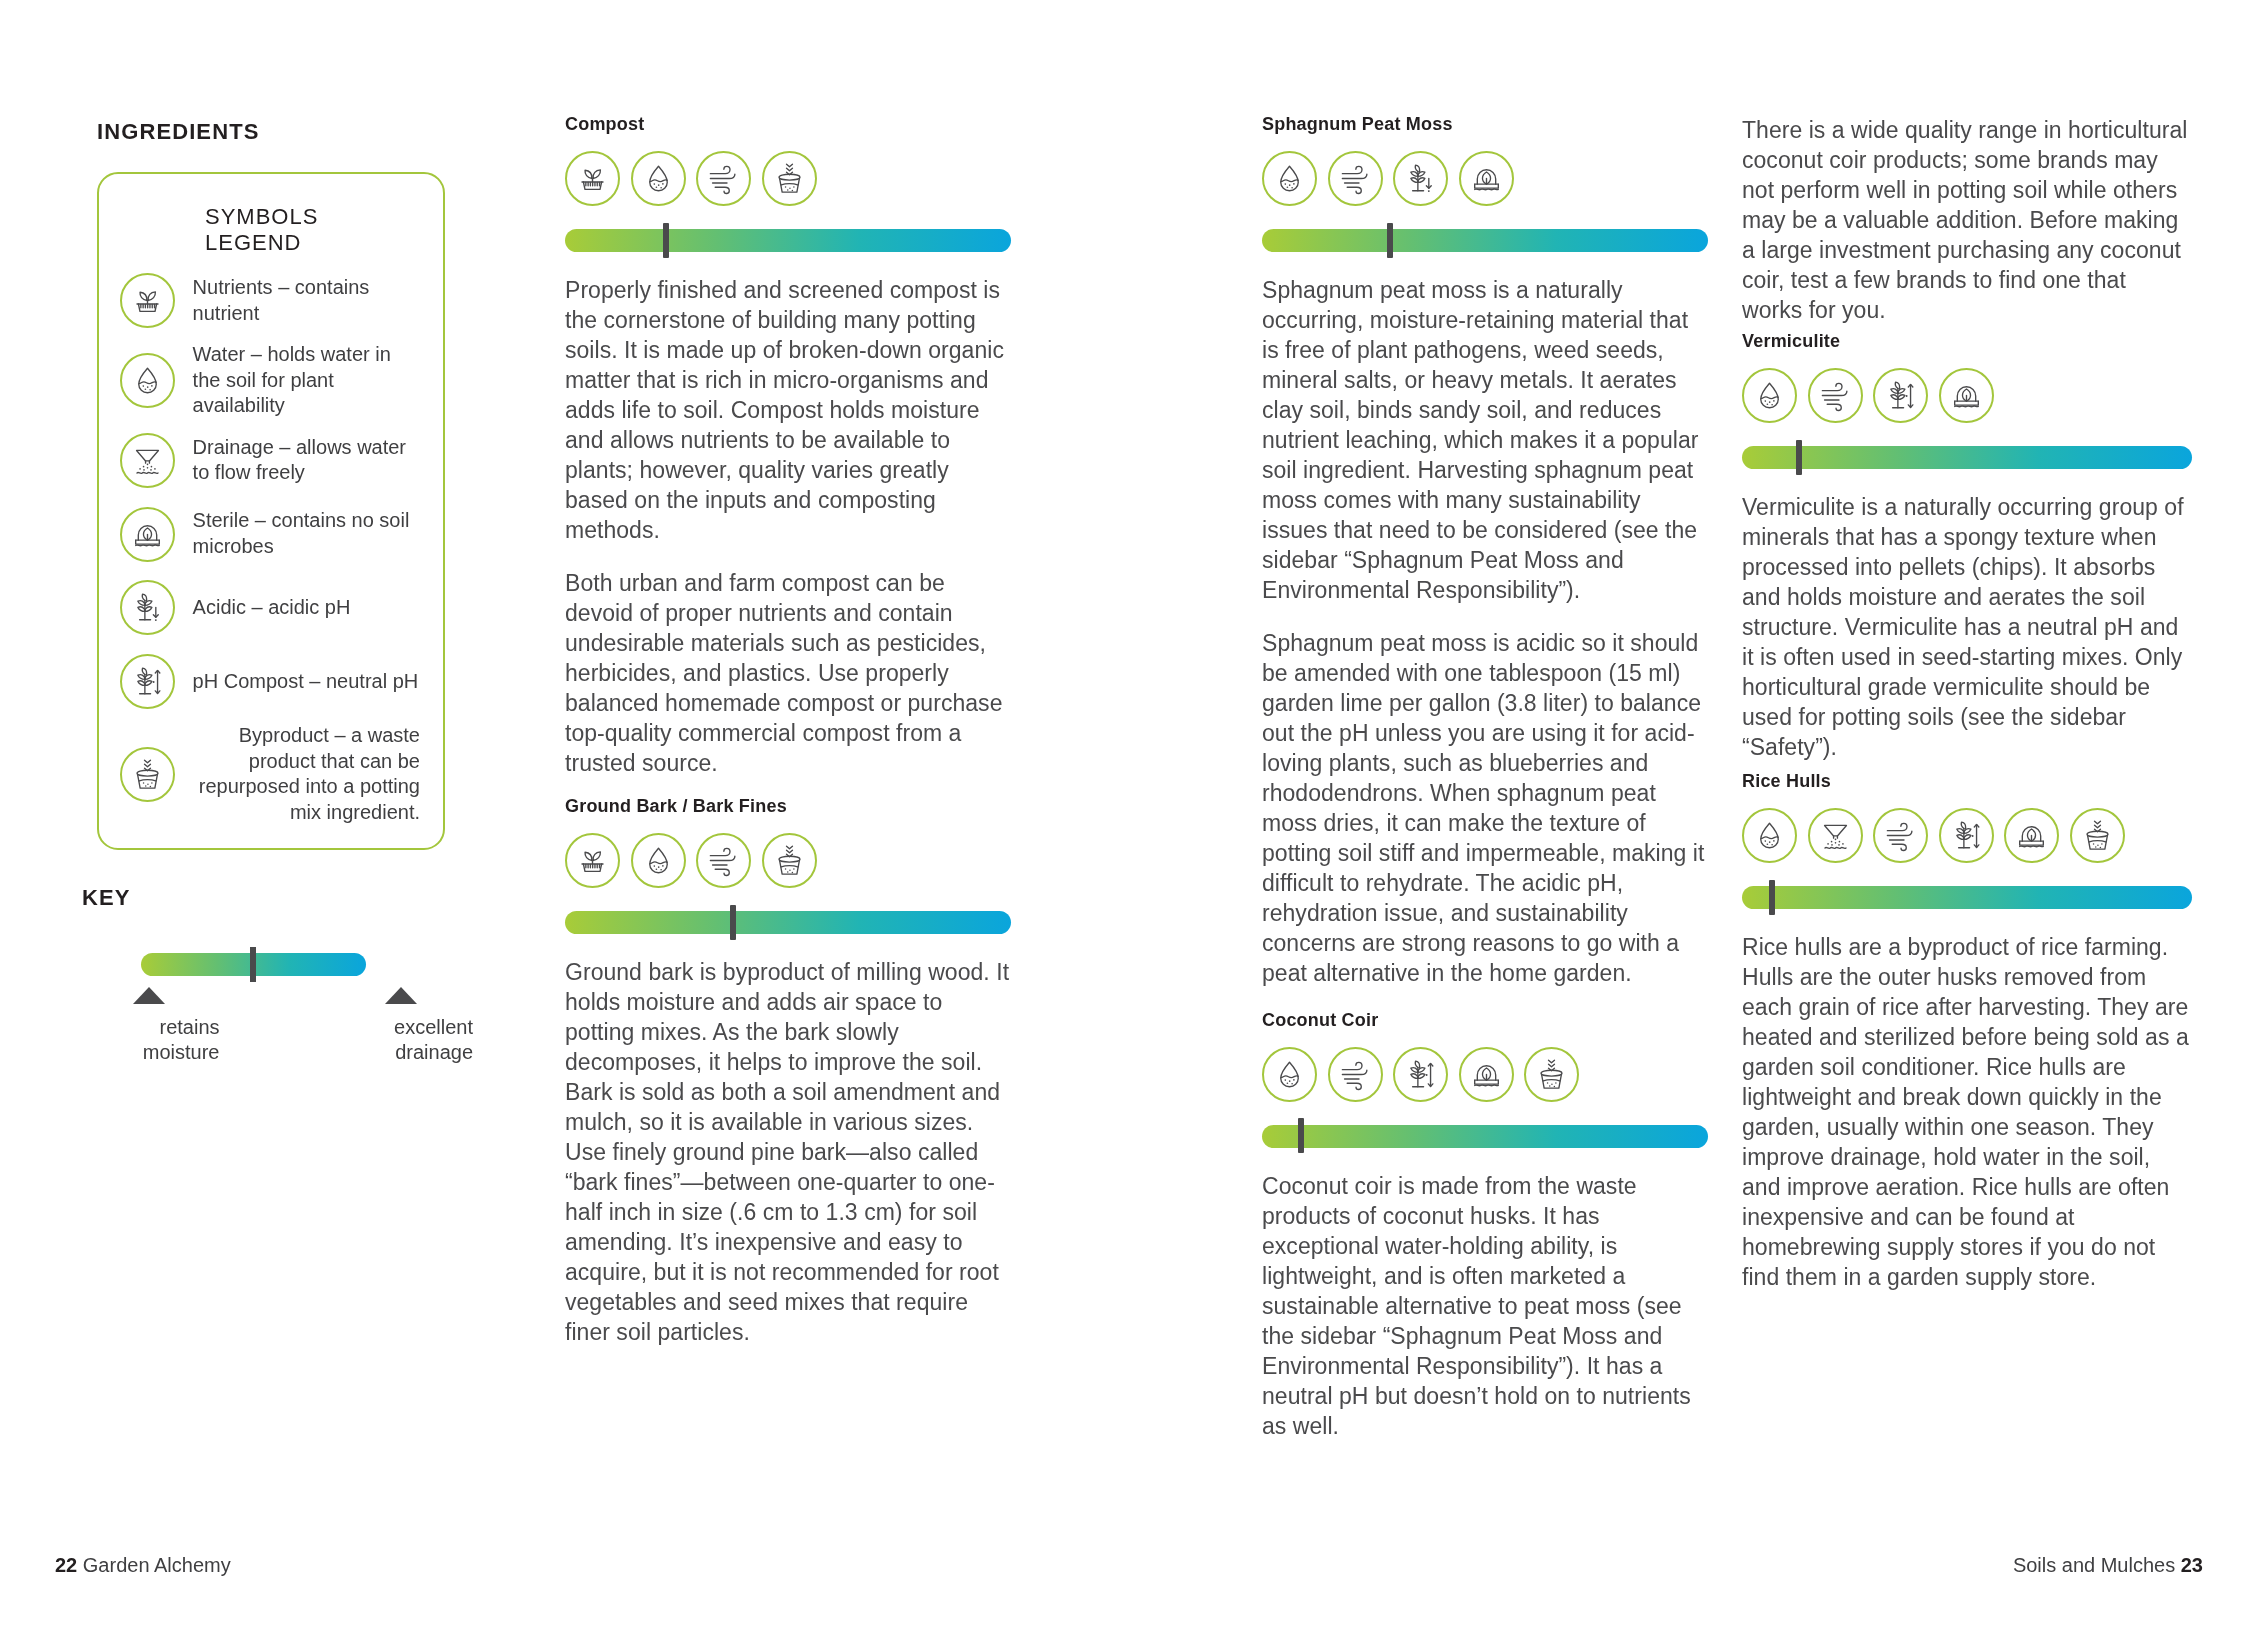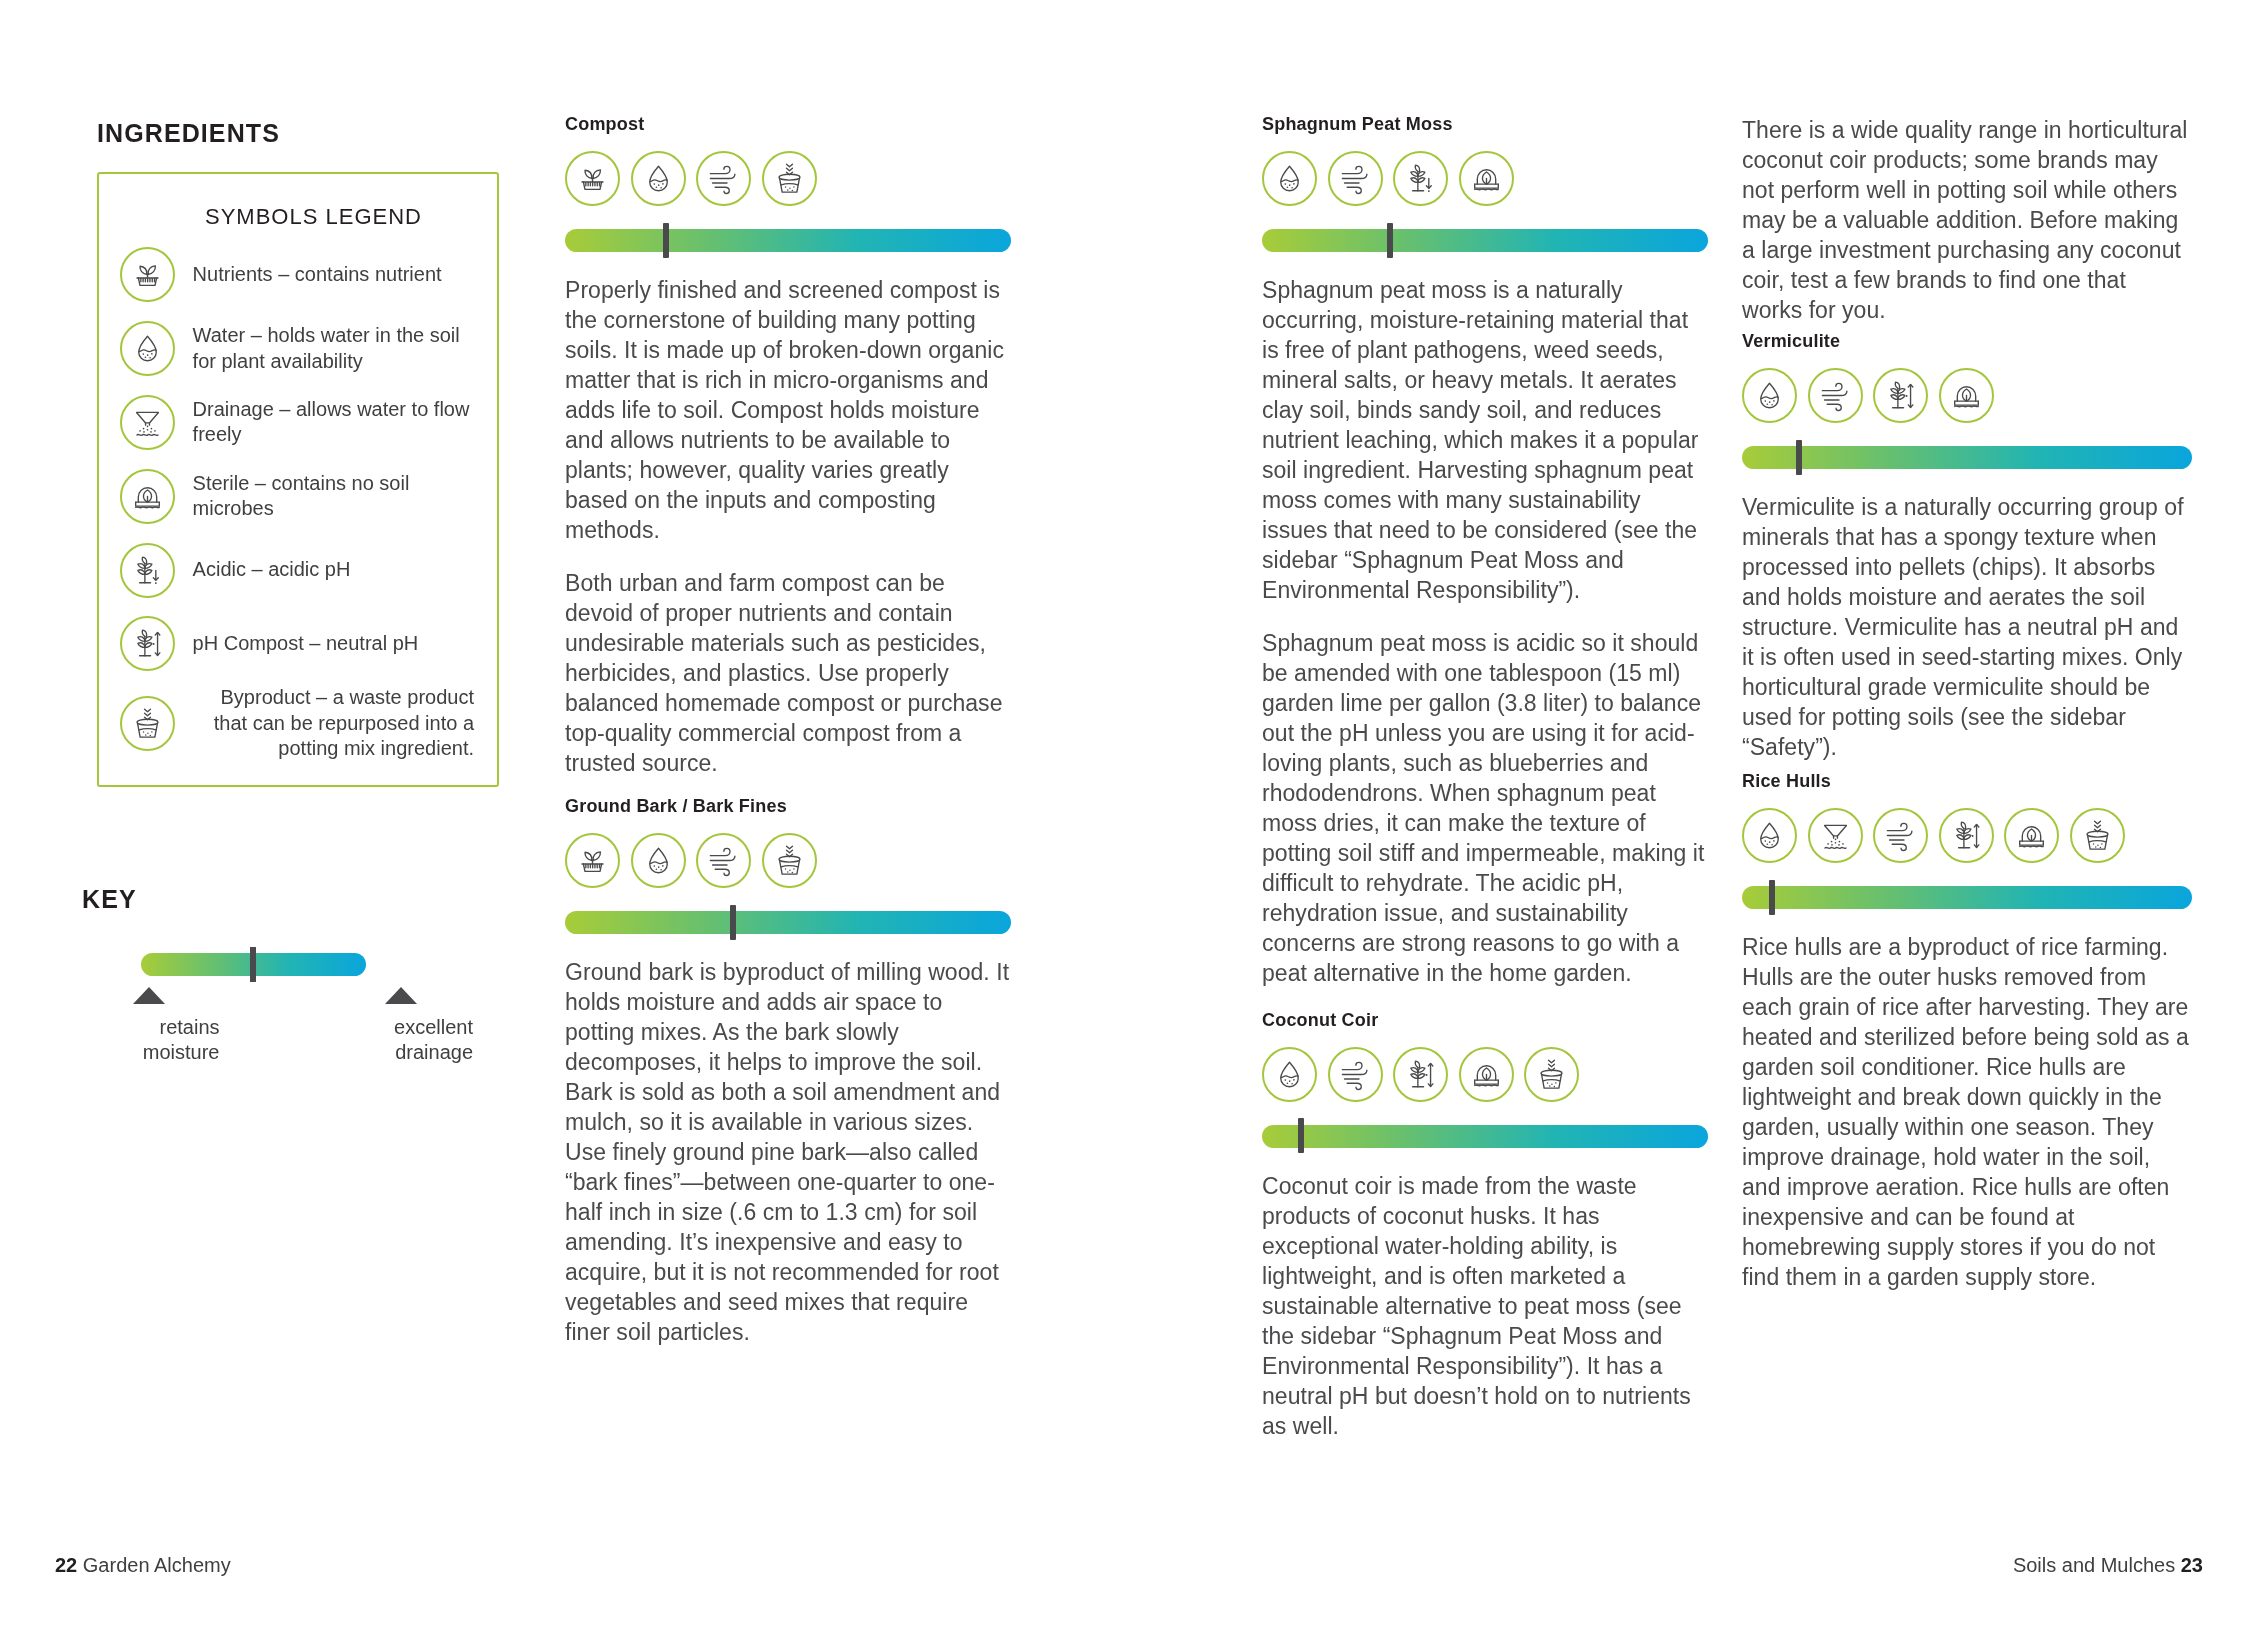--- a/index.html
+++ b/index.html
@@ -15,41 +15,41 @@
   .page { position:absolute; inset:0; }
 
   
   .col { position:absolute; top:115px; }
   #col2 { left:565px;  width:446px; }
   #col3 { left:1262px; width:446px; }
   #col4 { left:1742px; width:450px; }
 
   
   .sec-label {
-    font-size:25px; font-weight:bold; letter-spacing:1.1px;
+    font-size:22px; font-weight:bold; letter-spacing:1.1px;
     color:#231f20; margin:0 0 34px 0;
   }
   .h-ingr { position:absolute; left:97px; top:119px; }
   .h-key  { position:absolute; left:82px; top:885px; }
 
   h2.ing-title {
     font-size:18px; font-weight:bold; color:#231f20;
     margin:0 0 16px 0; letter-spacing:0.2px; line-height:1.1;
   }
   p.body {
     font-size:23px; line-height:30px; margin:0 0 23px 0;
     color:#4a4a4c; letter-spacing:0.04px;
   }
   p.body:last-child { margin-bottom:0; }
 
   
   .legend-card {
     position:absolute; left:97px; top:172px;
-    width:402px; box-sizing:border-box;
-    border:2.2px solid #a3c63c; border-radius:3px;
+    width:348px; box-sizing:border-box;
+    border:2.2px solid #a3c63c; border-radius:21px;
     padding:23px 23px 23px 21px;
   }
   .legend-title {
     font-size:22px; letter-spacing:1px; color:#231f20;
     margin:7px 0 12.4px 85px;
   }
   .legend-row { display:flex; align-items:center; margin:0 0 8.8px 0; min-height:65px; }
   .legend-row:last-child { margin-bottom:0;text-align:right; }
   .legend-text {
     font-size:20px; line-height:25.6px; color:#3f3f41; margin-left:17.6px; flex:1;

